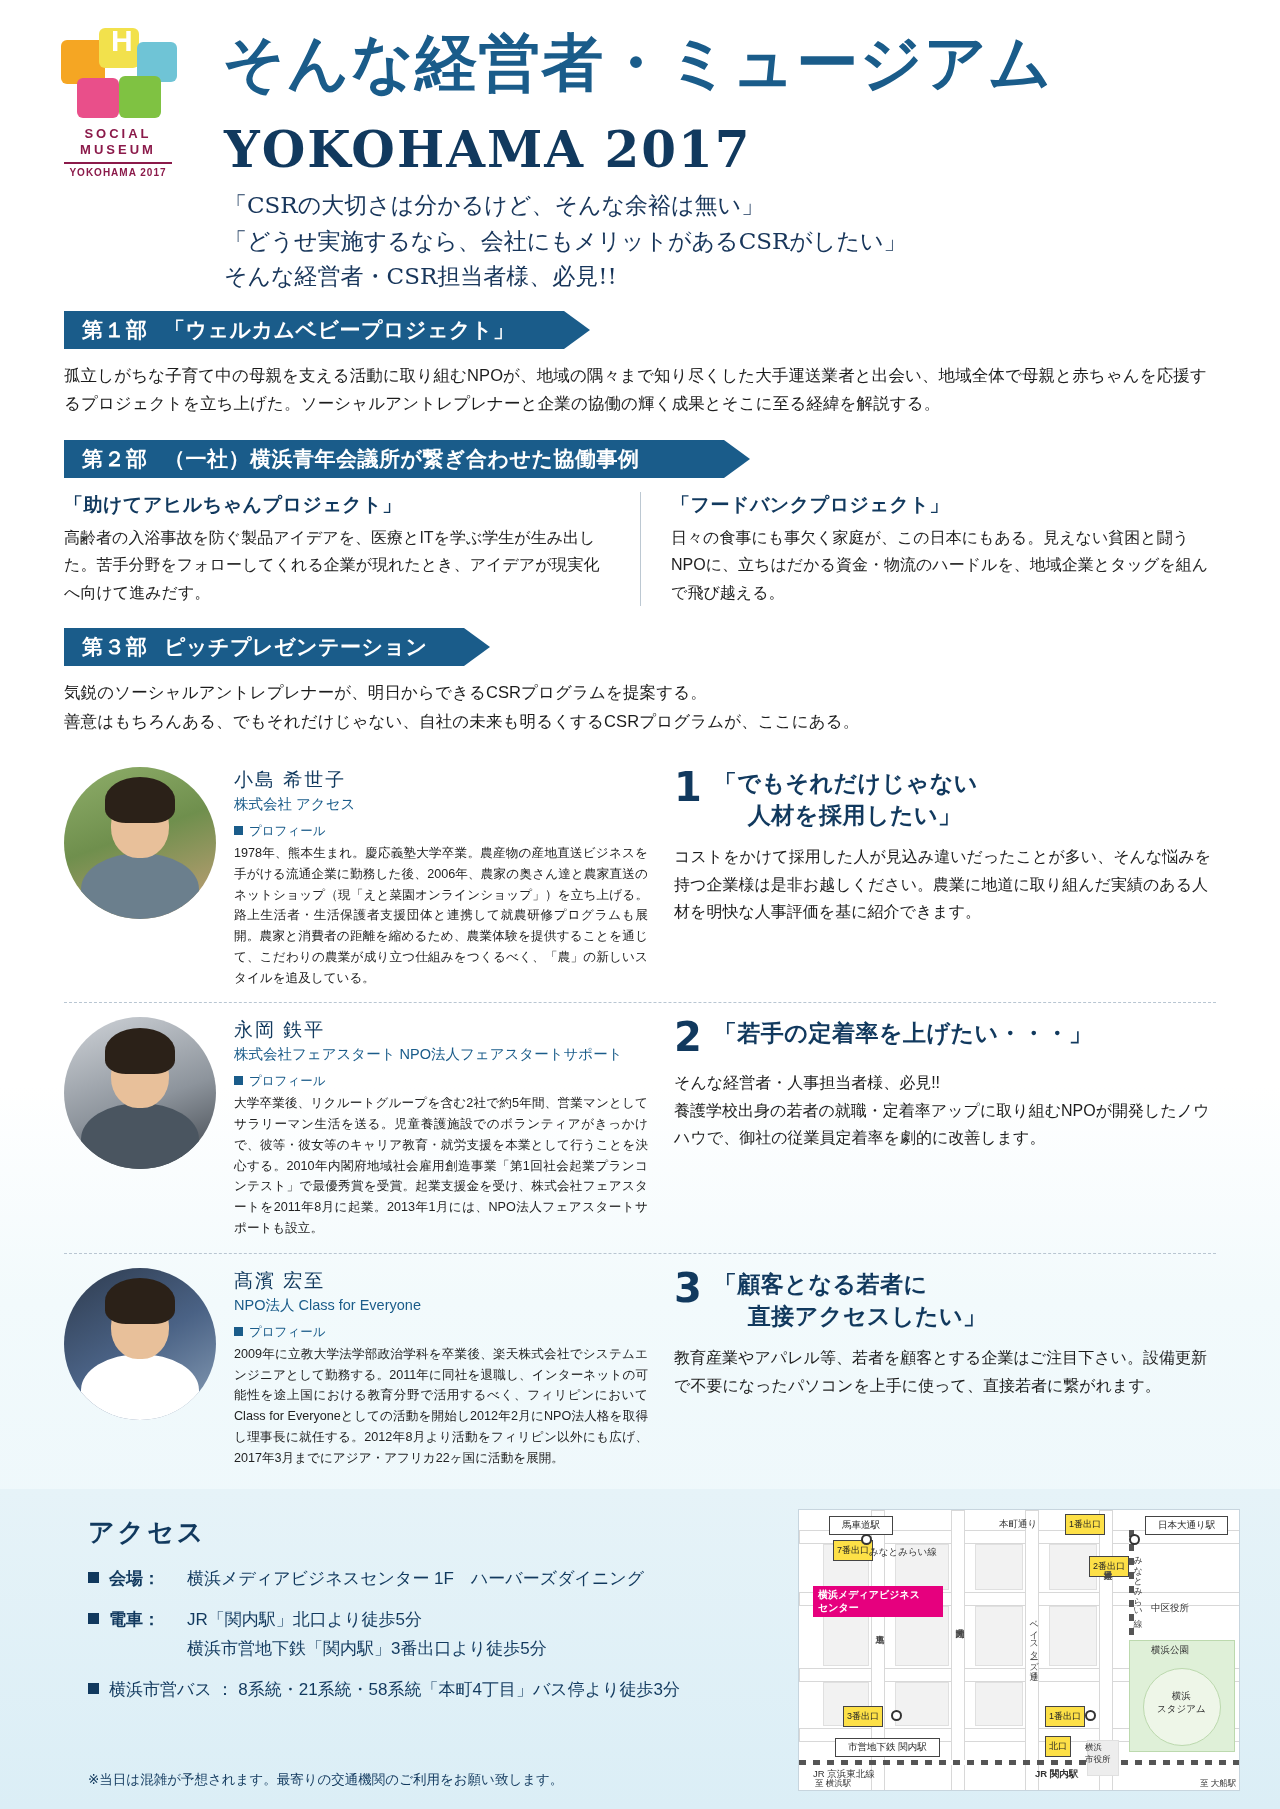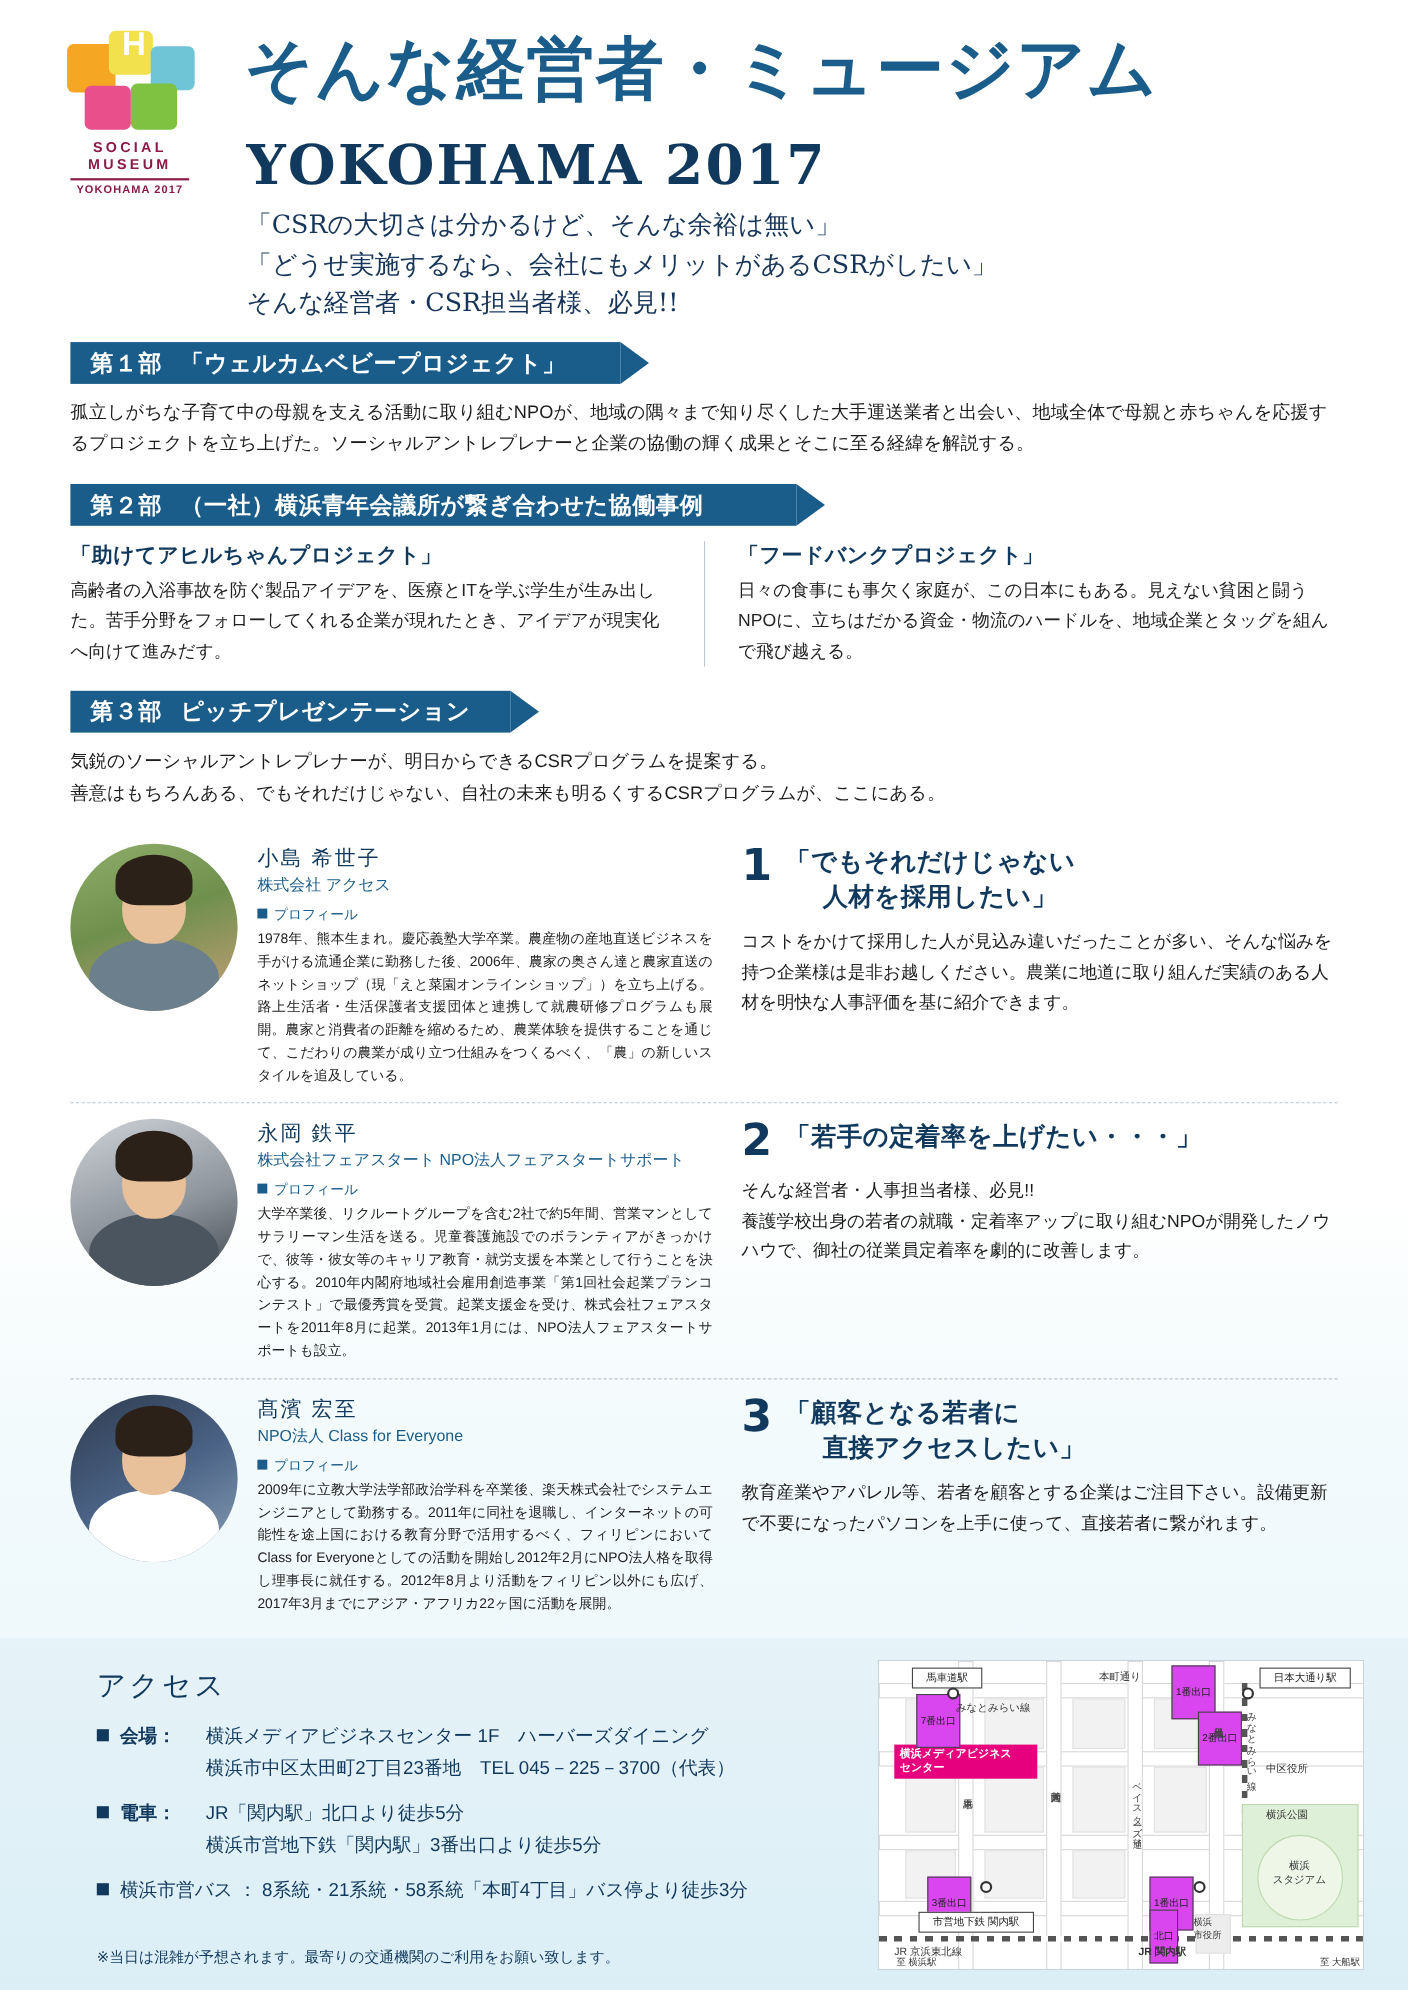--- a/index.html
+++ b/index.html
@@ -100,39 +100,39 @@
   .pitch-no{font-size:40px;font-weight:bold;color:#11395e;line-height:1;margin-right:12px;font-family:"DejaVu Sans",sans-serif;}
   .pitch-title{font-size:23px;font-weight:bold;color:#11395e;line-height:1.4;letter-spacing:0.5px;}
   .pitch-title .ind{display:block;padding-left:34px;}
   .pitch-body{font-size:16px;line-height:1.72;color:#1c1c1c;}
   
   .access{
     position:absolute;left:0;bottom:0;width:1280px;height:320px;
     background:linear-gradient(180deg,#e6f3f8 0%,#dbeef6 100%);
   }
   .access-title{
-    position:absolute;left:88px;top:26px;font-size:26px;font-weight:normal;color:#11395e;letter-spacing:3px;
+    position:absolute;left:88px;top:26px;font-size:26px;font-weight:bold;color:#11395e;letter-spacing:3px;
   }
   .acc-list{position:absolute;left:88px;top:76px;width:700px;}
   .acc-item{display:flex;margin-bottom:12px;}
   .acc-sq{width:11px;height:11px;background:#11395e;margin:7px 10px 0 0;flex:0 0 11px;}
   .acc-lbl{font-size:17px;font-weight:bold;color:#11395e;flex:0 0 78px;line-height:1.7;}
   .acc-val{font-size:17px;color:#11395e;line-height:1.7;}
   .acc-note{position:absolute;left:88px;bottom:20px;font-size:13.5px;color:#11395e;}
   
   .map{
     position:absolute;right:40px;top:20px;width:440px;height:280px;background:#ffffff;border:1px solid #c7d5de;
     overflow:hidden;
   }
   .map .rdw{position:absolute;background:#ffffff;border:1px solid #d8d8d8;}
   .map .blk{position:absolute;background:#f2f2f2;border:1px solid #e0e0e0;}
   .map .lbl{position:absolute;font-size:9.5px;color:#333;white-space:nowrap;}
   .map .lblv{position:absolute;font-size:9px;color:#444;writing-mode:vertical-rl;}
   .map .pin{position:absolute;background:#e6007e;color:#fff;font-size:10px;font-weight:bold;padding:3px 5px;line-height:1.25;}
-  .map .exit{position:absolute;border:1px solid #444;background:#d946ef;font-size:9px;padding:17px 3px;white-space:nowrap;}
+  .map .exit{position:absolute;border:1px solid #444;background:#fde047;font-size:9px;padding:3px 3px;white-space:nowrap;}
   .map .sta{position:absolute;border:1px solid #444;background:#fff;font-size:9.5px;padding:2px 12px;white-space:nowrap;}
   .map .dot{position:absolute;width:7px;height:7px;border-radius:50%;background:#fff;border:2px solid #333;}
   .map .park{position:absolute;background:#dff0d8;border:1px solid #bcd9ae;}
   .map .stad{position:absolute;width:76px;height:76px;border-radius:50%;background:#eef6e8;border:1px solid #bcd9ae;}
   .map .rail{position:absolute;height:5px;background:repeating-linear-gradient(90deg,#555 0 7px,#fff 7px 14px);}
   .map .railv{position:absolute;width:5px;background:repeating-linear-gradient(180deg,#555 0 7px,#fff 7px 14px);}
 </style>
 </head>
 <body>
 
@@ -273,21 +273,20 @@
 
   <div class="access">
     <div class="access-title">アクセス</div>
 
     <div class="acc-list">
       <div class="acc-item">
         <div class="acc-sq"></div>
         <div class="acc-lbl">会場：</div>
         <div class="acc-val">
           <div>横浜メディアビジネスセンター 1F　ハーバーズダイニング</div>
-          <div>横浜市中区太田町2丁目23番地　TEL 045－225－3700（代表）</div>
         </div>
       </div>
       <div class="acc-item">
         <div class="acc-sq"></div>
         <div class="acc-lbl">電車：</div>
         <div class="acc-val">
           <div>JR「関内駅」北口より徒歩5分</div>
           <div>横浜市営地下鉄「関内駅」3番出口より徒歩5分</div>
         </div>
       </div>

